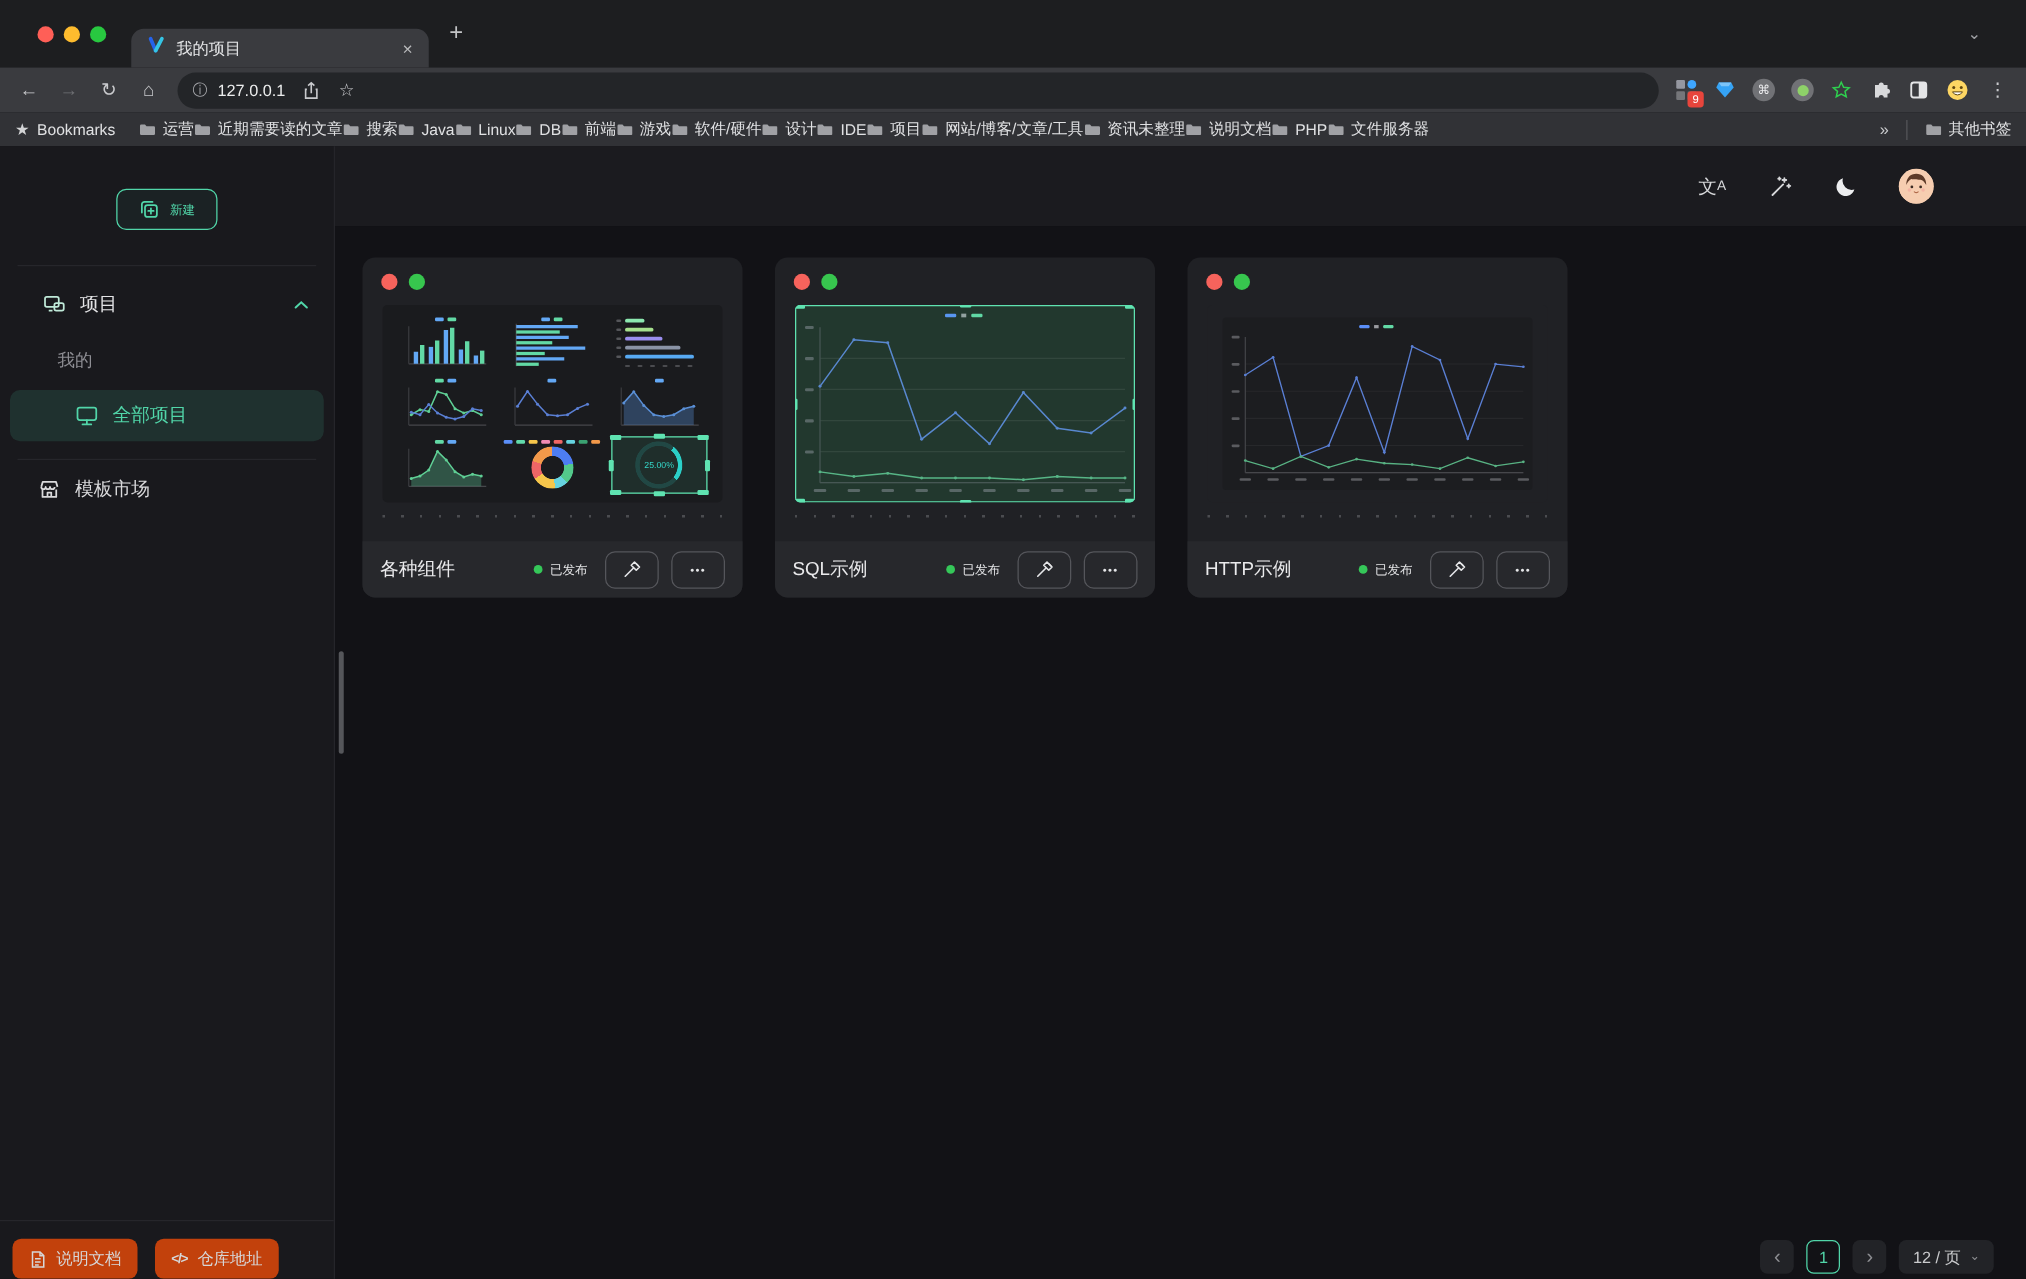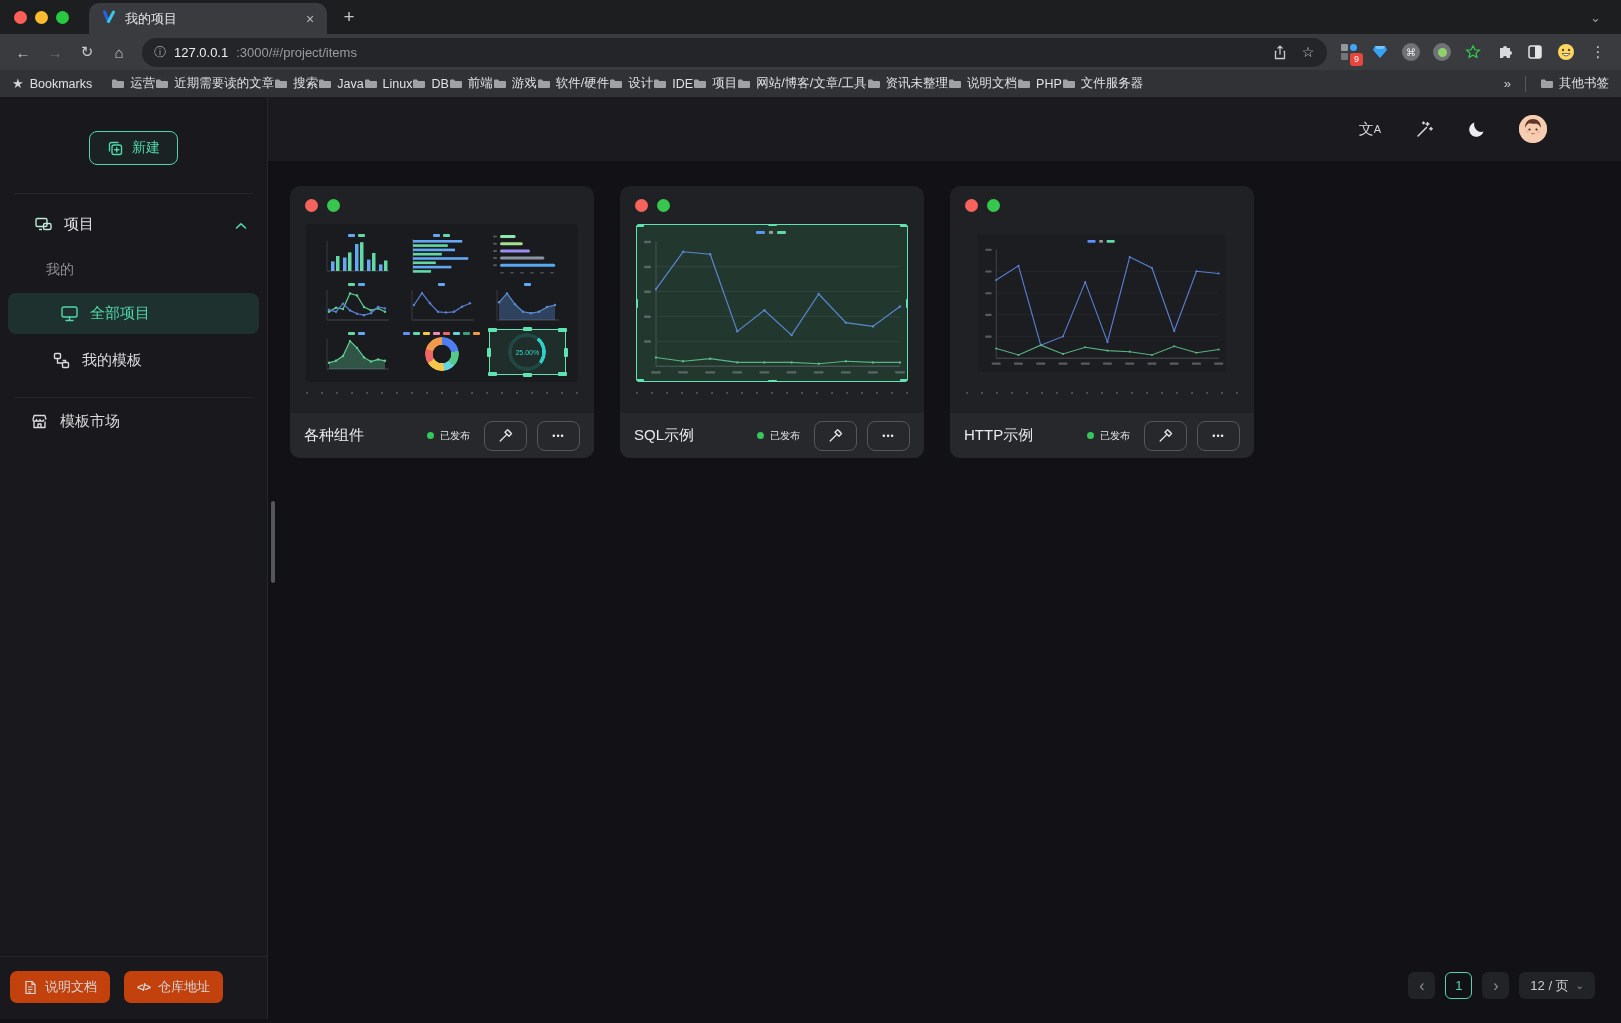--- a/index.html
+++ b/index.html
@@ -1,20 +1,20 @@
 <!DOCTYPE html>
 <html><head>
 <meta charset="utf-8">
 <style>
   *{margin:0;padding:0;box-sizing:border-box}
   html,body{width:1621px;height:1023px;overflow:hidden}
   body{font-family:"Liberation Sans","DejaVu Sans",sans-serif;background:#121216;color:#e6e6e8;-webkit-font-smoothing:antialiased}
 
   
-  .tabstrip{height:34px;background:#1d1e20;display:flex;align-items:flex-end;padding:0 10px}
+  .tabstrip{height:54px;background:#1d1e20;display:flex;align-items:flex-end;padding:0 26px}
   .lights{display:flex;gap:8px;align-items:center;align-self:center;padding:0 8px 0 4px}
   .light{width:13px;height:13px;border-radius:50%}
   .l-red{background:#ff5f57}.l-yellow{background:#febc2e}.l-green{background:#28c840}
   .tab{height:31px;width:238px;background:#3a3b3f;border-radius:10px 10px 0 0;display:flex;align-items:center;gap:8px;padding:0 8px 0 12px;margin-left:12px}
   .tab-title{font-size:13px;color:#e4e5e7;flex:1;white-space:nowrap;overflow:hidden}
   .tab-close{color:#b8b9bb;font-size:14px;width:18px;height:18px;display:flex;align-items:center;justify-content:center;border-radius:4px}
   .newtab{align-self:center;color:#c3c4c6;font-size:19px;width:28px;height:28px;display:flex;align-items:center;justify-content:center;margin-left:8px;border-radius:50%}
   .tabsearch{margin-left:auto;align-self:center;color:#9c9da1;font-size:13px;padding:0 10px}
   .toolbar{height:36px;background:#3a3b3f;display:flex;align-items:center;padding:0 8px;gap:2px}
   .tbtn{width:30px;height:30px;border-radius:15px;display:flex;align-items:center;justify-content:center;font-size:15px;color:#c9cacd;flex:none}
@@ -36,21 +36,21 @@
   .bm{display:flex;align-items:center;gap:6px;flex:none}
   .bm svg{flex:none}
   .bm-star{color:#d3d4d6;font-size:13px}
   .bm-ovf{color:#c9cacd;font-size:13px;flex:none}
   .bm-sep{width:1px;height:16px;background:#55565a;flex:none}
   .bm-right{margin-left:auto;display:flex;align-items:center;gap:14px}
 
   
   .app{display:flex;height:922px}
   .sidebar{width:268px;background:#19191d;border-right:1px solid #25252a;display:flex;flex-direction:column;flex:none}
-  .newbtn{margin:34px auto 0;display:flex;gap:8px;align-items:center;padding:7px 17px;border:1px solid #51d6a9;border-radius:8px;color:#51d6a9;font-size:14px;background:rgba(81,214,169,.05);cursor:pointer}
+  .newbtn{margin:34px auto 0;display:flex;gap:8px;align-items:center;padding:7px 17px;border:1px solid #51d6a9;border-radius:8px;color:#51d6a9;font-size:10px;background:rgba(81,214,169,.05);cursor:pointer}
   .sdiv{height:1px;background:#26262b;margin:28px 14px 0}
   .srow{display:flex;align-items:center;gap:11px;padding:11px 20px 11px 34px;margin-top:10px;font-size:15px;color:#e3e3e5;cursor:pointer}
   .srow .chev{margin-left:auto;color:#51d6a9}
   .slabel{padding:16px 0 4px 46px;color:#8e8e94;font-size:14px}
   .sactive{display:flex;align-items:center;gap:11px;margin:10px 8px 0;border-radius:8px;background:rgba(81,214,169,.13);padding:11px 0 11px 52px;color:#51d6a9;font-size:15px;cursor:pointer}
   .srow2{display:flex;align-items:center;gap:11px;padding:13px 0 13px 52px;margin-top:4px;font-size:15px;color:#dadadc;cursor:pointer}
   .sdiv2{height:1px;background:#26262b;margin:14px 14px 0}
   .srow3{display:flex;align-items:center;gap:11px;padding:14px 0 14px 30px;font-size:15px;color:#dadadc;cursor:pointer}
   .sfoot{margin-top:auto;border-top:1px solid #26262b;padding:14px 10px 16px;display:flex;gap:14px}
   .sfbtn{display:flex;gap:8px;align-items:center;background:#c2410c;border-radius:7px;padding:7px 13px;font-size:13px;color:#d6d7d9;cursor:pointer}
@@ -132,21 +132,20 @@
   </div>
 
   <div class="toolbar">
     <div class="tbtn">←</div>
     <div class="tbtn dim">→</div>
     <div class="tbtn">↻</div>
     <div class="tbtn">⌂</div>
     <div class="omni">
       <span class="info">ⓘ</span>
       <span class="host">127.0.0.1</span>
-      <span class="rest">:3000/#/project/items</span>
       <span class="omni-act">
         <span class="obtn">
           <svg width="14" height="15" viewBox="0 0 14 15" fill="none" stroke="#c9cacd" stroke-width="1.3">
             <path d="M7 1.5 v8 M4.5 3.5 L7 1.2 L9.5 3.5 M3.5 6.5 H2.5 V13.5 H11.5 V6.5 H10.5"></path>
           </svg>
         </span>
         <span class="obtn">☆</span>
       </span>
     </div>
     <div class="exts">
@@ -369,28 +368,20 @@
     <div class="slabel">我的</div>
 
     <div class="sactive">
       <svg width="19" height="19" viewBox="0 0 19 19" fill="none" stroke="#51d6a9" stroke-width="1.4" stroke-linecap="round">
         <rect x="2" y="3" width="15" height="10" rx="1.8"></rect>
           <path d="M9.5 13v2.5M6 16.5h7"></path>
       </svg>
       <span>全部项目</span>
     </div>
 
-    <div class="srow2">
-      <svg width="19" height="19" viewBox="0 0 19 19" fill="none" stroke="#dadadc" stroke-width="1.4">
-        <rect x="2.5" y="2.5" width="6" height="5" rx="1"></rect>
-          <rect x="10.5" y="11.5" width="6" height="5" rx="1"></rect>
-          <path d="M5.5 7.5v4.5h5M13.5 11.5V9.5h-3"></path>
-      </svg>
-      <span>我的模板</span>
-    </div>
 
     <div class="sdiv2"></div>
 
     <div class="srow3">
       <svg width="19" height="19" viewBox="0 0 19 19" fill="none" stroke="#dadadc" stroke-width="1.4" stroke-linejoin="round">
         <path d="M3 7.5 L4.2 3.5 h10.6 L16 7.5"></path>
           <path d="M3 7.5c0 1 .8 1.8 1.8 1.8S6.5 8.5 6.5 7.5c0 1 .9 1.8 1.9 1.8s1.6-.8 1.6-1.8c0 1 .8 1.8 1.8 1.8s1.9-.8 1.9-1.8"></path>
           <path d="M4 9.5v6h11v-6M8 15.5v-3.5h3v3.5"></path>
       </svg>
       <span>模板市场</span>

